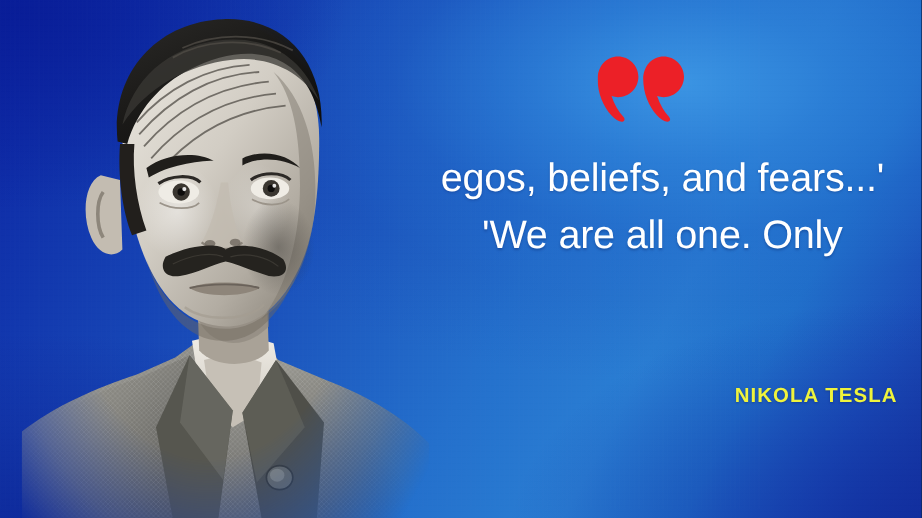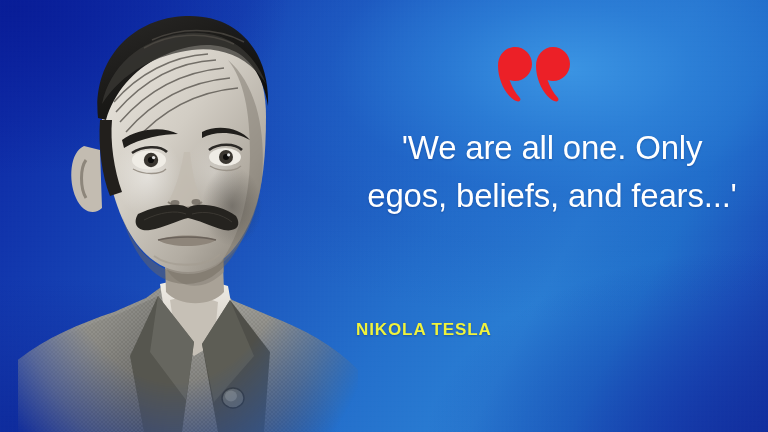--- a/index.html
+++ b/index.html
@@ -116,21 +116,21 @@
     text-shadow: 0 1px 2px rgba(5,25,90,0.30);
   }
   .quote-line { display: block; white-space: nowrap; }
 
   
   .attribution {
     position: absolute;
     left: 356px;
     top: 320px;
     width: 392px;
-    text-align: left;
+    text-align: right;
     color: #eff33c;
     font-size: 17px;
     font-weight: bold;
     letter-spacing: 0.9px;
     text-shadow: 0 1px 2px rgba(5,25,90,0.35);
   }
 </style>
 </head>
 <body>
 
@@ -291,19 +291,19 @@
                  C51.9 43 55.2 48.9 59.6 53.4
                  C61.2 55.1 60.4 57.4 58.2 57.4
                  C55.6 57.4 52.6 55.6 49.4 52.1
                  C42.6 44.6 38 33.2 38 21.8
                  C38 11.2 45.3 3 55 3 Z"></path>
       </g>
     </svg>
   </div>
 
   <div class="quote-text">
+    <span class="quote-line">egos, beliefs, and fears...'</span>
     <span class="quote-line">'We are all one. Only</span>
-    <span class="quote-line">egos, beliefs, and fears...'</span>
   </div>
 
   <div class="attribution">NIKOLA TESLA</div>
 
 </div>
 
 </body></html>

